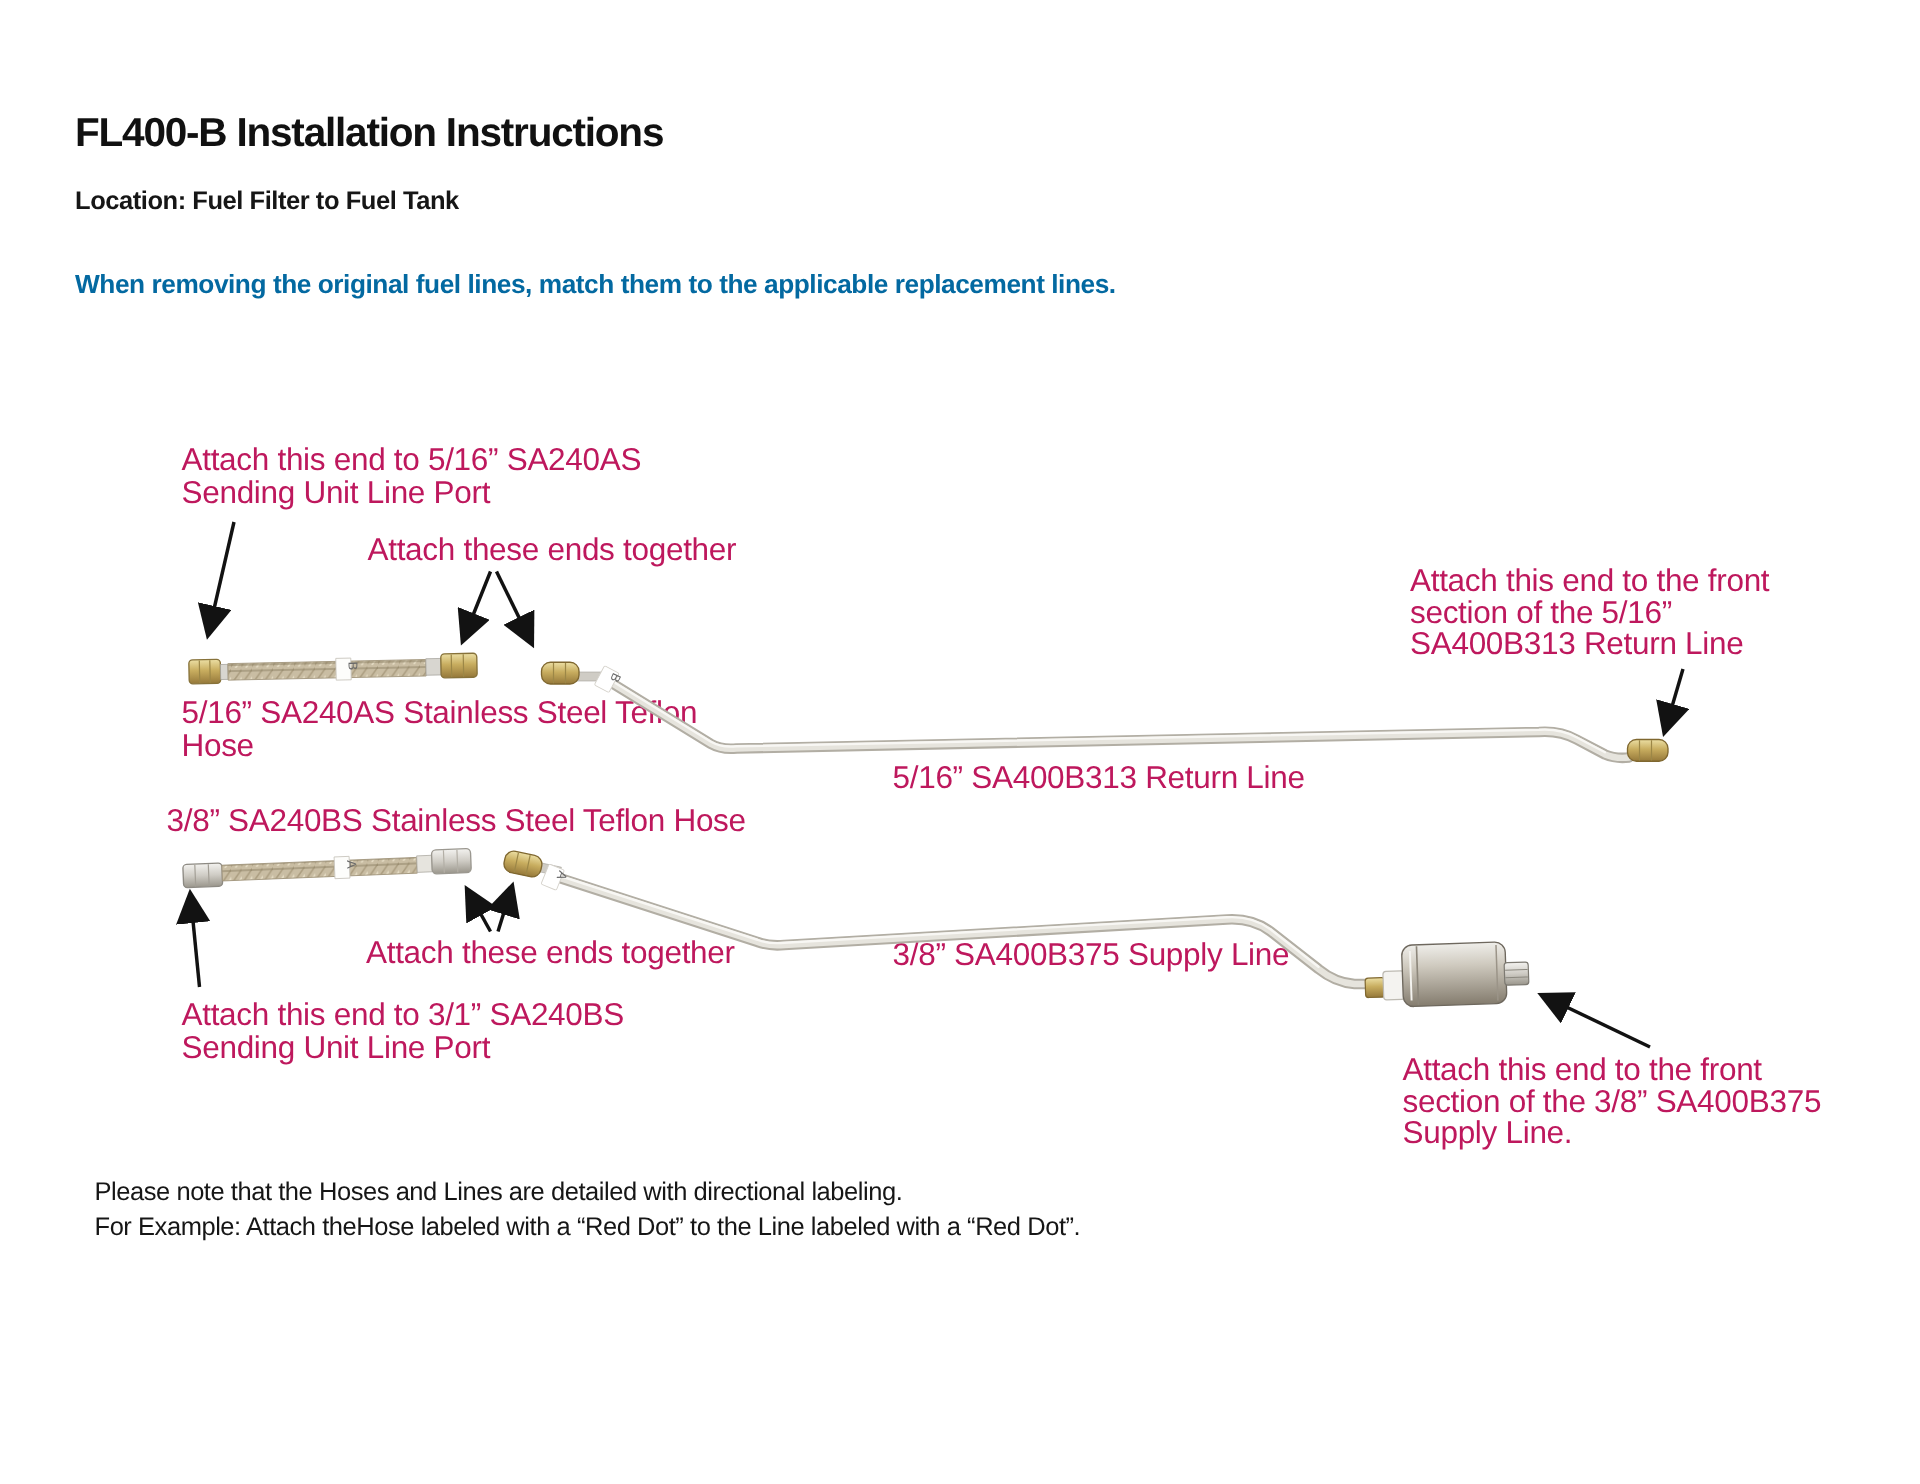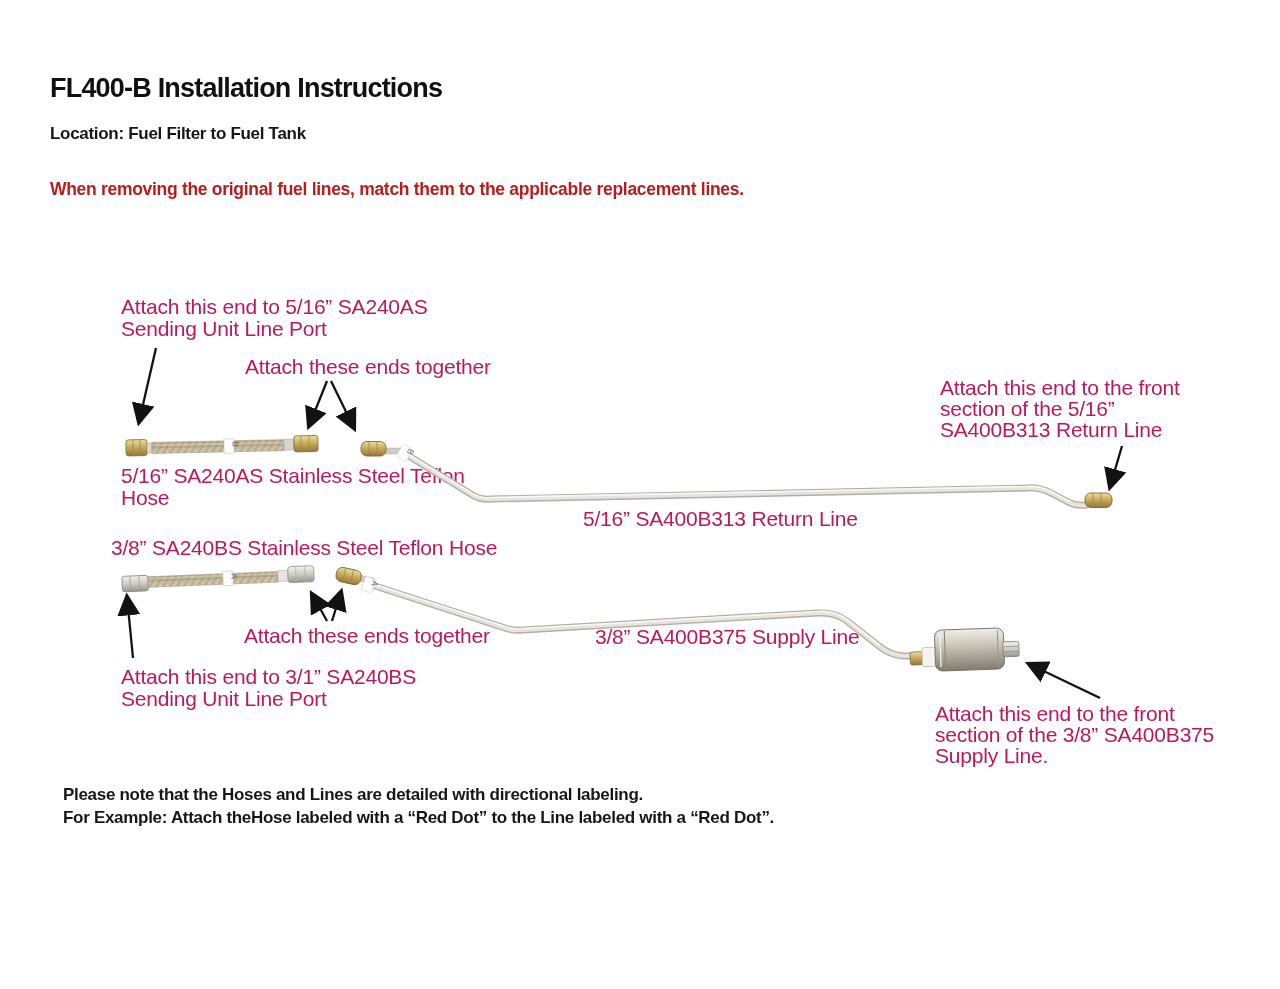--- a/index.html
+++ b/index.html
@@ -13,28 +13,28 @@
     padding-left:16px;
   }
   .abs{position:absolute;white-space:pre-line;}
   .title{
     font-size:27px;font-weight:bold;letter-spacing:-0.8px;color:#111;
   }
   .sub{
     font-size:17px;font-weight:bold;letter-spacing:-0.3px;color:#161616;
   }
   .intro{
-    font-size:17.5px;font-weight:bold;letter-spacing:-0.3px;color:#b91c1c;
+    font-size:17.5px;font-weight:bold;letter-spacing:-0.3px;color:#0369a1;
   }
   .ann{
     font-size:21px;line-height:21px;letter-spacing:-0.2px;color:#be185d;
   }
   .ann.lh22{line-height:22px;}
   .footer-note{
-    font-size:17px;font-weight:bold;line-height:23px;letter-spacing:-0.3px;color:#161616;
+    font-size:17px;font-weight:normal;line-height:23px;letter-spacing:-0.3px;color:#161616;
   }
   svg.diagram{position:absolute;left:0;top:0;}
   .tube-base{stroke:#b2aea4;stroke-width:7;fill:none;stroke-linecap:round;stroke-linejoin:round;}
   .tube-mid{stroke:#e6e4dd;stroke-width:4.2;fill:none;stroke-linecap:round;stroke-linejoin:round;}
   .tube-hi{stroke:#f8f7f4;stroke-width:1.6;fill:none;stroke-linecap:round;stroke-linejoin:round;}
   .arrow{stroke:#121212;stroke-width:2.3;fill:none;}
   .tag-letter{font-family:"Liberation Sans",sans-serif;font-size:8.5px;fill:#6a6a6a;}
 </style>
 </head>
 <body>
@@ -46,21 +46,21 @@
   <div class="abs intro" style="left:50px;top:179px;">When removing the original fuel lines, match them to the applicable replacement lines.</div>
 
   <div class="abs ann lh22" style="left:121px;top:296px;">Attach this end to 5/16” SA240AS
 Sending Unit Line Port</div>
   <div class="abs ann" style="left:245px;top:356px;">Attach these ends together</div>
   <div class="abs ann" style="left:940px;top:377px;line-height:21px;">Attach this end to the front
 section of the 5/16”
 SA400B313 Return Line</div>
   <div class="abs ann lh22" style="left:121px;top:465px;">5/16” SA240AS Stainless Steel Teflon
 Hose</div>
-  <div class="abs ann" style="left:583px;top:508px;">5/16” SA400B313 Return Line</div>
+  <div class="abs ann" style="left:595px;top:508px;">5/16” SA400B313 Return Line</div>
 
   <div class="abs ann" style="left:111px;top:537px;">3/8” SA240BS Stainless Steel Teflon Hose</div>
   <div class="abs ann" style="left:244px;top:625px;">Attach these ends together</div>
   <div class="abs ann" style="left:595px;top:626px;">3/8” SA400B375 Supply Line</div>
   <div class="abs ann lh22" style="left:121px;top:666px;">Attach this end to 3/1” SA240BS
 Sending Unit Line Port</div>
   <div class="abs ann" style="left:935px;top:703px;line-height:21px;">Attach this end to the front
 section of the 3/8” SA400B375
 Supply Line.</div>
 

